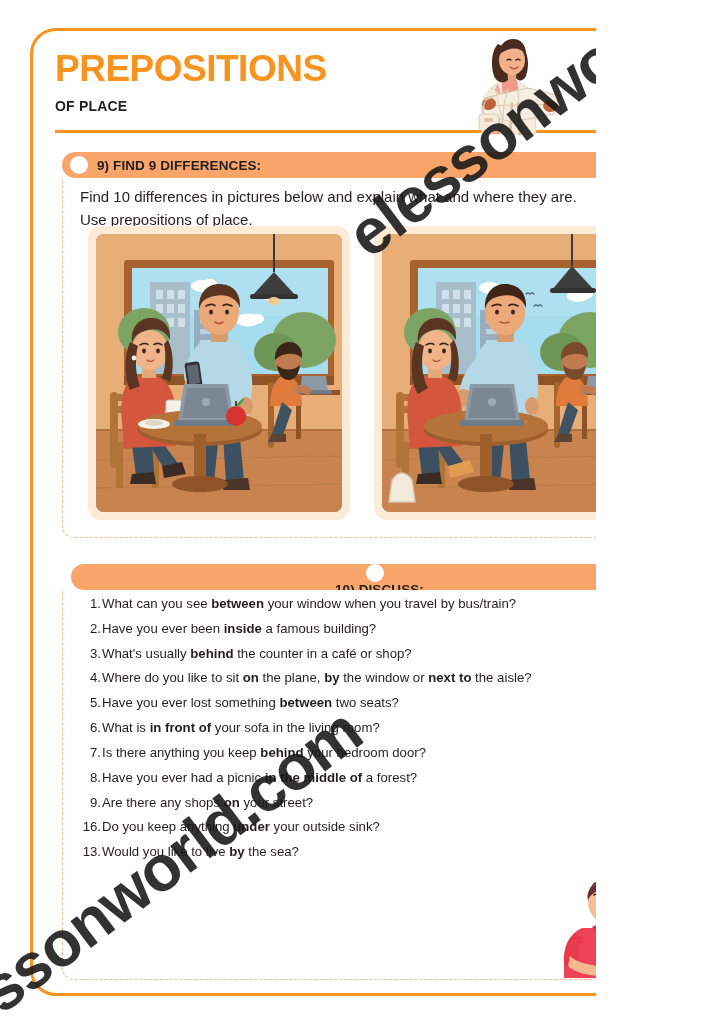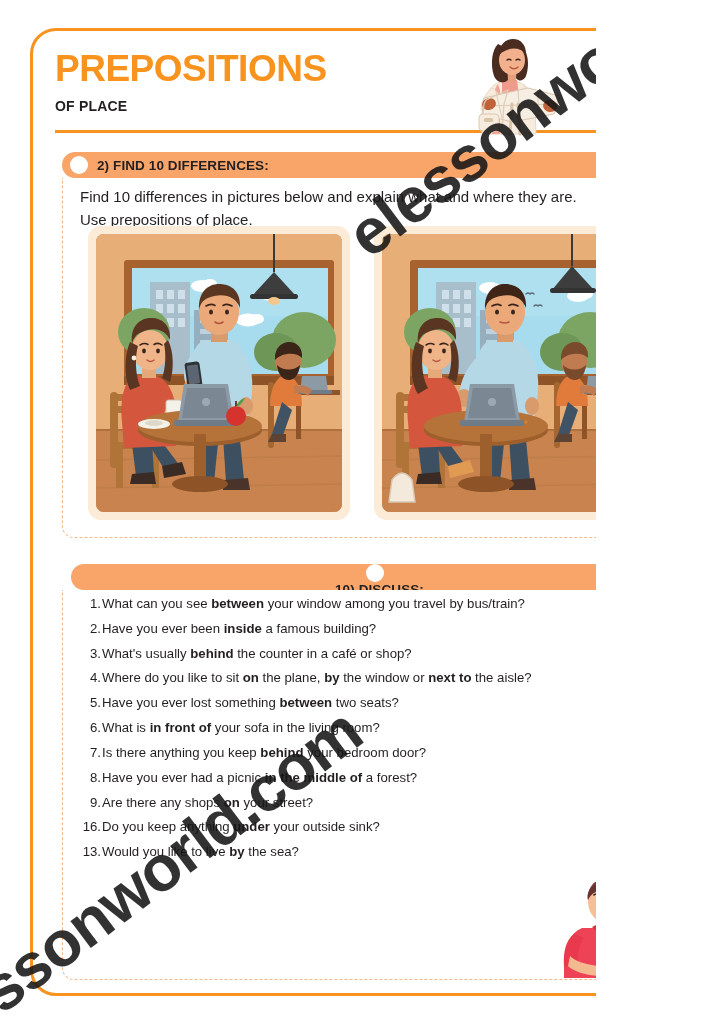--- a/index.html
+++ b/index.html
@@ -287,21 +287,21 @@
         <path id="logoArc" d="M 27,27 m -18,0 a 18,18 0 1,1 36,0 a 18,18 0 1,1 -36,0"></path>
       </defs>
       <text font-family="Liberation Sans, sans-serif" font-size="6.4" font-weight="bold" fill="#ffffff" letter-spacing="0.6">
         <textPath href="#logoArc" startOffset="8%">ELESSONWORLD.COM</textPath>
       </text>
     </svg>
   </div>
 
   <div class="sec-bar" style="left:62px; top:152px; width:600px;">
     <div class="dot"></div>
-    <div class="sec-label">2) FIND 10 DIFFERENCES:</div>
+    <div class="sec-label">9) FIND 9 DIFFERENCES:</div>
   </div>
 
   <div class="dashed-box" style="left:62px; top:178px; width:600px; height:360px;"></div>
 
   <div class="intro-text">Find 10 differences in pictures below and explain what and where they are. Use prepositions of place.</div>
 
   <div class="pics">
 
     <div class="pic-card">
       <div class="pic-inner">
@@ -583,21 +583,21 @@
   <div class="sec-bar" style="left:71px; top:564px; width:600px;flex-direction:column;">
     <div class="dot"></div>
     <div class="sec-label">10) DISCUSS:</div>
   </div>
 
   <div class="dashed-box" style="left:62px; top:590px; width:600px; height:390px;"></div>
 
   <div class="q-list" id="question-list">
       <div class="q-item">
         <span class="q-num">1.</span>
-        <span class="q-txt"><span>What can you see </span><b>between</b><span> your window among you travel by bus/train?</span></span>
+        <span class="q-txt"><span>What can you see </span><b>between</b><span> your window when you travel by bus/train?</span></span>
       </div>
       <div class="q-item">
         <span class="q-num">2.</span>
         <span class="q-txt"><span>Have you ever been </span><b>inside</b><span> a famous building?</span></span>
       </div>
       <div class="q-item">
         <span class="q-num">3.</span>
         <span class="q-txt"><span>What's usually </span><b>behind</b><span> the counter in a café or shop?</span></span>
       </div>
       <div class="q-item">

